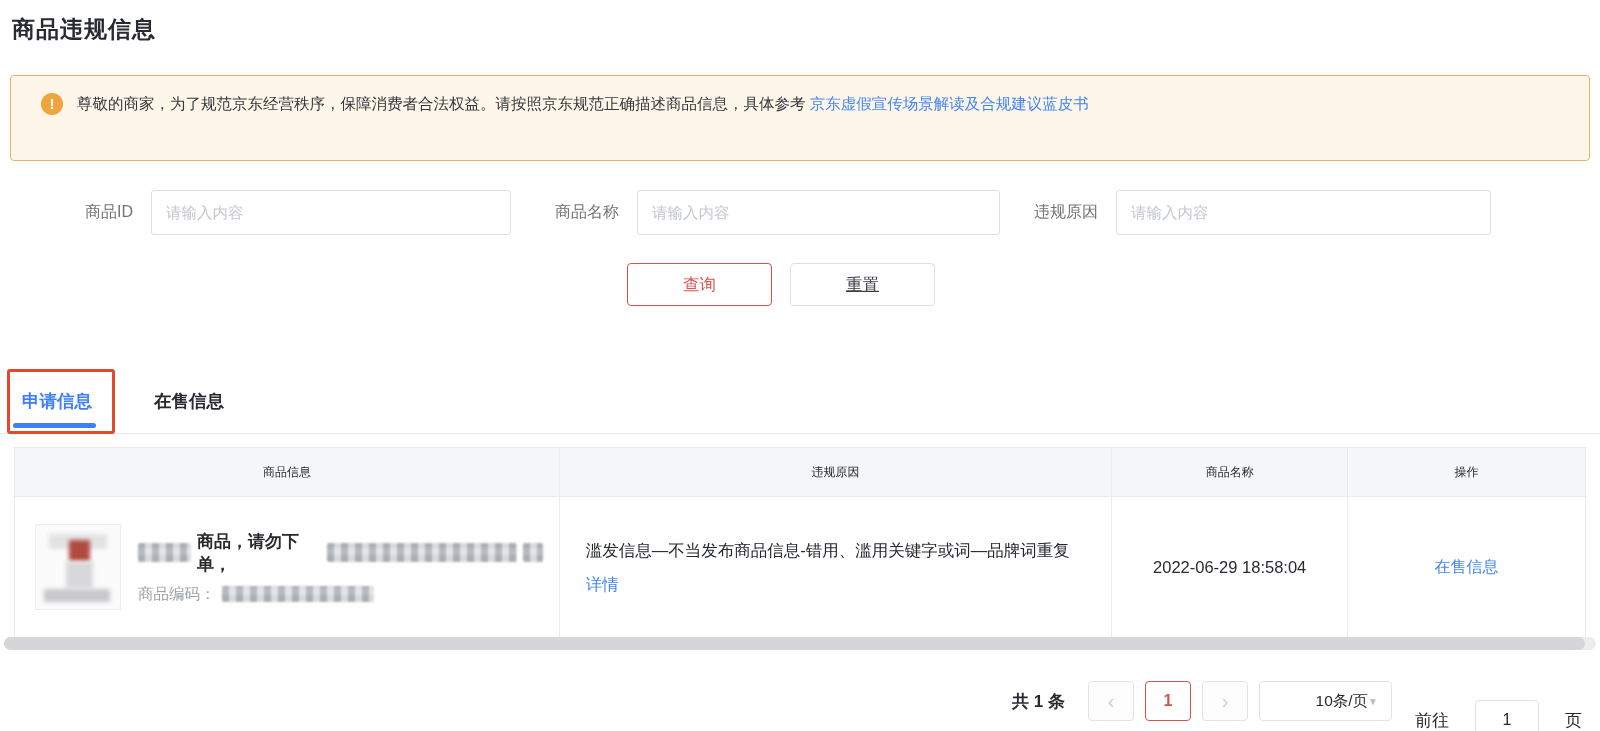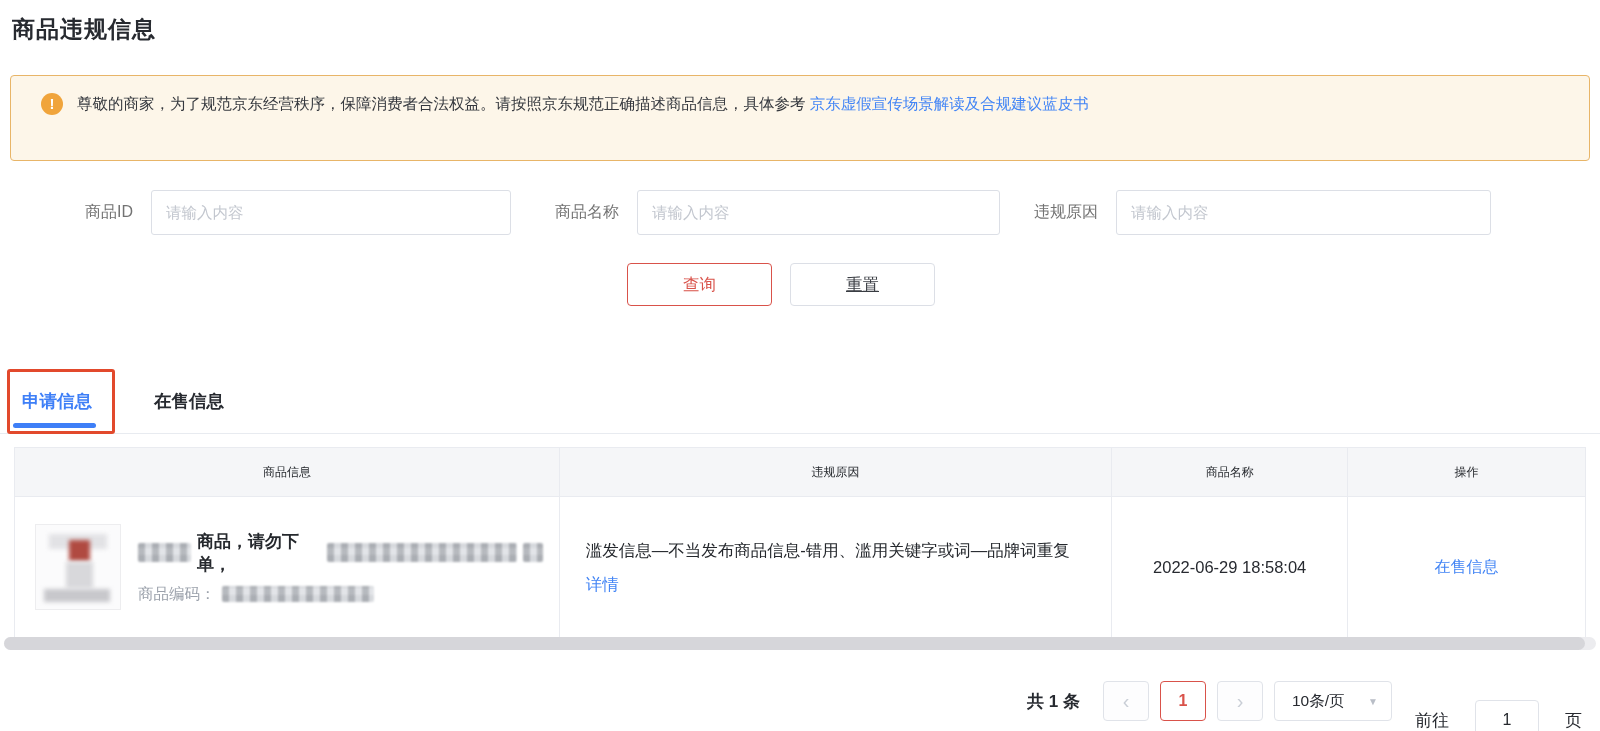--- a/index.html
+++ b/index.html
@@ -91,22 +91,22 @@
 
   
   .pager { display:flex; align-items:center; justify-content:flex-end;
     margin:12px 18px 0 0; gap:11px; }
   .pager-total { font-size:17px; font-weight:600; margin-right:12px; }
   .pg-btn { width:46px; height:40px; border:1px solid #e0e3e9; border-radius:4px;
     background:#fdfdfe; display:flex; align-items:center; justify-content:center;
     font-size:20px; color:#c9ced6; cursor:pointer; }
   .pg-current { border:1px solid var(--danger-red,#d9524a); color:var(--danger-red,#d9524a);
     background:#fff; font-size:16px; font-weight:600; }
-  .pg-size { width:118px; height:40px; border:1px solid #e0e3e9; border-radius:4px;
-    background:#fff; display:flex; align-items:center; justify-content:space-between;
+  .pg-size { width:133px; height:40px; border:1px solid #e0e3e9; border-radius:4px;
+    background:#fff; display:flex; align-items:center; justify-content:flex-end;
     padding:0 13px 0 17px; font-size:15.5px; cursor:pointer; }
   .pg-size .caret { font-size:10px; color:#b9bec7; }
   .pg-goto { display:flex; align-items:center; gap:26px; margin-left:12px; font-size:17px;margin-top:38px; }
   .pg-goto input { width:64px; height:40px; border:1px solid #e0e3e9; border-radius:4px;
     text-align:center; font-size:16px; color:#25282d; outline:none; }
 </style>
 </head>
 <body>
 
 <h1 class="page-title">商品违规信息</h1>

